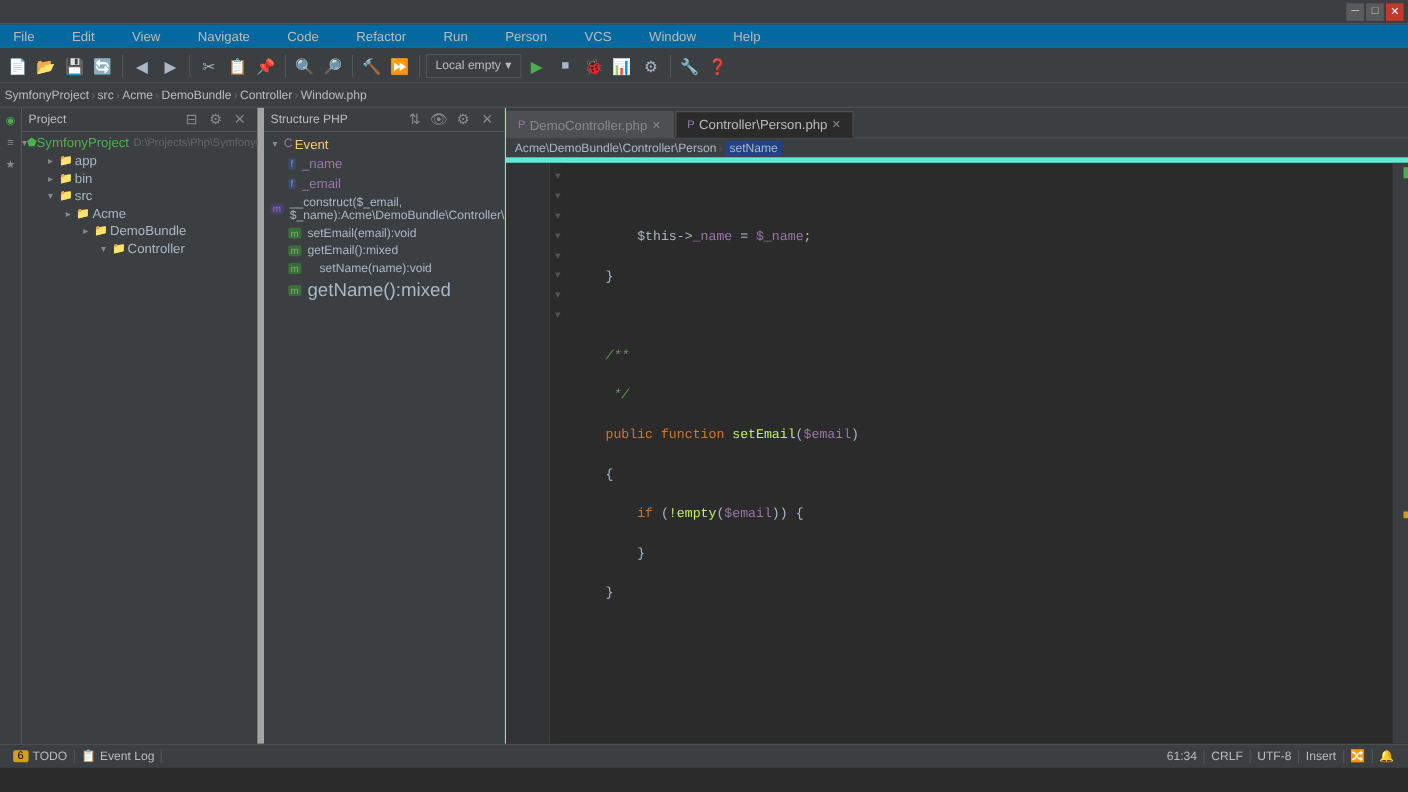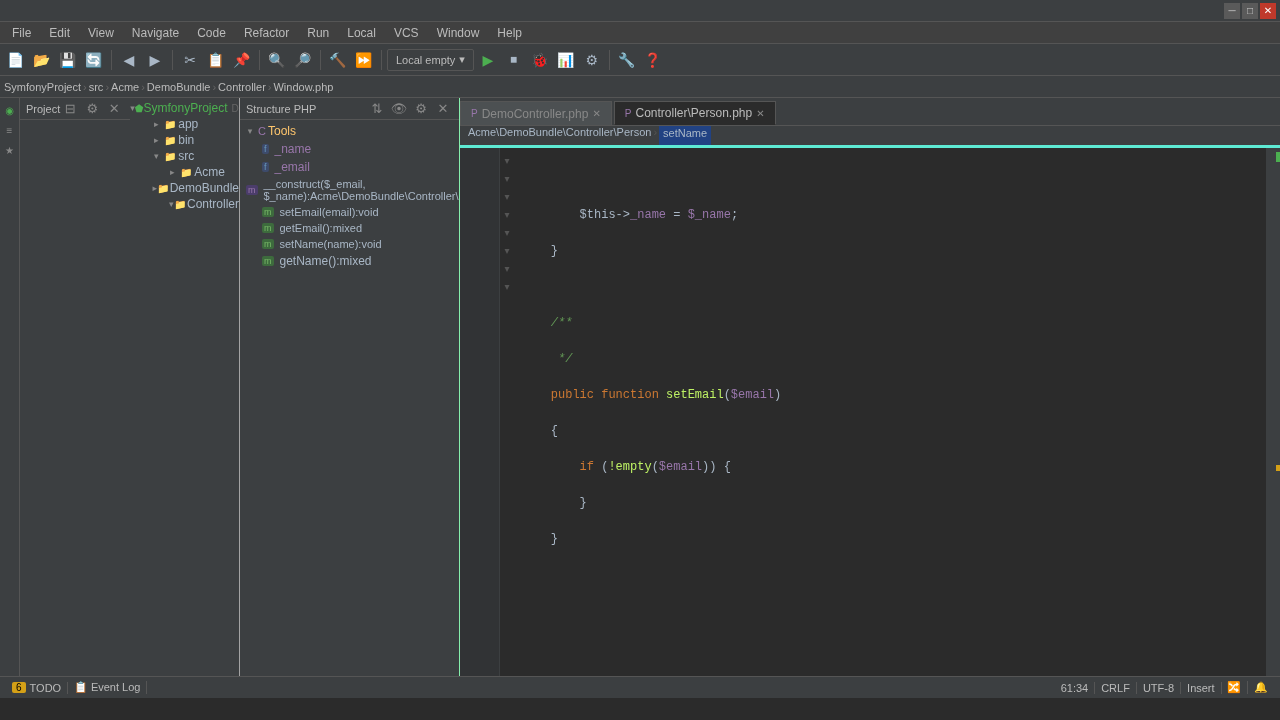--- a/index.html
+++ b/index.html
@@ -34,27 +34,27 @@
     .win-btn {
       width: 16px; height: 16px;
       display: flex; align-items: center; justify-content: center;
       font-size: 10px; cursor: pointer;
       background: #5a5a5a; color: #ccc; border: none;
     }
     .win-btn.close { background: #c0392b; color: white; }
 
     
     #menu-bar {
-      background: #404040;
+      background: #0369a1;
       height: 22px;
       display: flex;
       align-items: center;
       padding: 0 4px;
       border-bottom: 1px solid #555;
-      gap: 2px;
+      gap: 18px;
     }
     .menu-item {
       padding: 2px 8px;
       font-size: 12px;
       color: #bbbbbb;
       cursor: pointer;
     }
 
     
     #toolbar {
@@ -121,23 +121,23 @@
       color: #888; font-size: 10px;
       display: flex; align-items: center; justify-content: center;
       cursor: pointer;
     }
     .side-icon.active { color: #4CAF50; }
 
     
     #file-tree-panel {
       width: 220px;
       background: #3c3f41;
-      border-right: 1px solid #a3a3a3;
-      display: flex;
-      flex-direction: row;
+      border-right: 6px solid #a3a3a3;
+      display: flex;
+      flex-direction: column;
     }
     #panel-header {
       height: 22px;
       display: flex;
       align-items: center;
       justify-content: space-between;
       padding: 0 6px;
       border-bottom: 1px solid #555;
       font-size: 11px;
       color: #bbbbbb;
@@ -221,23 +221,24 @@
       border-bottom: 1px solid #2b2b2b;
     }
     .tab-close { font-size: 10px; color: #888; cursor: pointer; }
     .tab-icon { font-size: 10px; color: #9876aa; }
 
     
     #editor-breadcrumb {
       height: 22px;
       background: #3c3f41;
       display: flex;
+      align-items: center;
       padding: 0 8px;
       font-size: 11px;
-      border-bottom: 3px solid #5eead4;
+      border-bottom: 5px solid #5eead4;
     }
     .editor-breadcrumb-item { color: #a9b7c6; }
     .editor-breadcrumb-sep { color: #555; margin: 0 2px; }
     .editor-breadcrumb-highlight {
       background: #214283;
       color: #a9b7c6;
       padding: 1px 4px;
     }
 
     
@@ -344,21 +345,21 @@
 </div>
 
 <div id="menu-bar">
   <span class="menu-item">File</span>
   <span class="menu-item">Edit</span>
   <span class="menu-item">View</span>
   <span class="menu-item">Navigate</span>
   <span class="menu-item">Code</span>
   <span class="menu-item">Refactor</span>
   <span class="menu-item">Run</span>
-  <span class="menu-item">Local</span>
+  <span class="menu-item">Person</span>
   <span class="menu-item">VCS</span>
   <span class="menu-item">Window</span>
   <span class="menu-item">Help</span>
 </div>
 
 <div id="toolbar">
   <button class="toolbar-btn">📄</button>
   <button class="toolbar-btn">📂</button>
   <button class="toolbar-btn">💾</button>
   <button class="toolbar-btn">🔄</button>
@@ -483,21 +484,21 @@
         <button class="toolbar2-btn">👁</button>
         <button class="toolbar2-btn">⚙</button>
         <button class="toolbar2-btn">✕</button>
       </div>
     </div>
     <div id="structure-tree">
 
       <div class="struct-item">
         <span class="tree-arrow">▾</span>
         <span style="color:#9876aa;font-size:11px">C</span>
-        <span style="color:#ffc66d">Tools</span>
+        <span style="color:#ffc66d">Event</span>
       </div>
 
       <div class="struct-item">
         <span class="tree-indent" style="width:16px"></span>
         <span class="badge-f">f</span>
         <span style="margin-left:4px;color:#9876aa">_name</span>
       </div>
 
       <div class="struct-item">
         <span class="tree-indent" style="width:16px"></span>
@@ -519,27 +520,27 @@
 
       <div class="struct-item">
         <span class="tree-indent" style="width:16px"></span>
         <span class="badge-m">m</span>
         <span style="margin-left:4px;color:#a9b7c6;font-size:11px">getEmail():mixed</span>
       </div>
 
       <div class="struct-item">
         <span class="tree-indent" style="width:16px"></span>
         <span class="badge-m">m</span>
-        <span style="margin-left:4px;color:#a9b7c6;font-size:11px">setName(name):void</span>
+        <span style="margin-left:15px;color:#a9b7c6;font-size:11px">setName(name):void</span>
       </div>
 
       <div class="struct-item">
         <span class="tree-indent" style="width:16px"></span>
         <span class="badge-m">m</span>
-        <span style="margin-left:4px;color:#a9b7c6;font-size:12px">getName():mixed</span>
+        <span style="margin-left:4px;color:#a9b7c6;font-size:17px">getName():mixed</span>
       </div>
     </div>
   </div>
 
   <div id="editor-area">
 
     <div id="editor-tabs">
       <div class="editor-tab">
         <span class="tab-icon">P</span>
         <span>DemoController.php</span>

